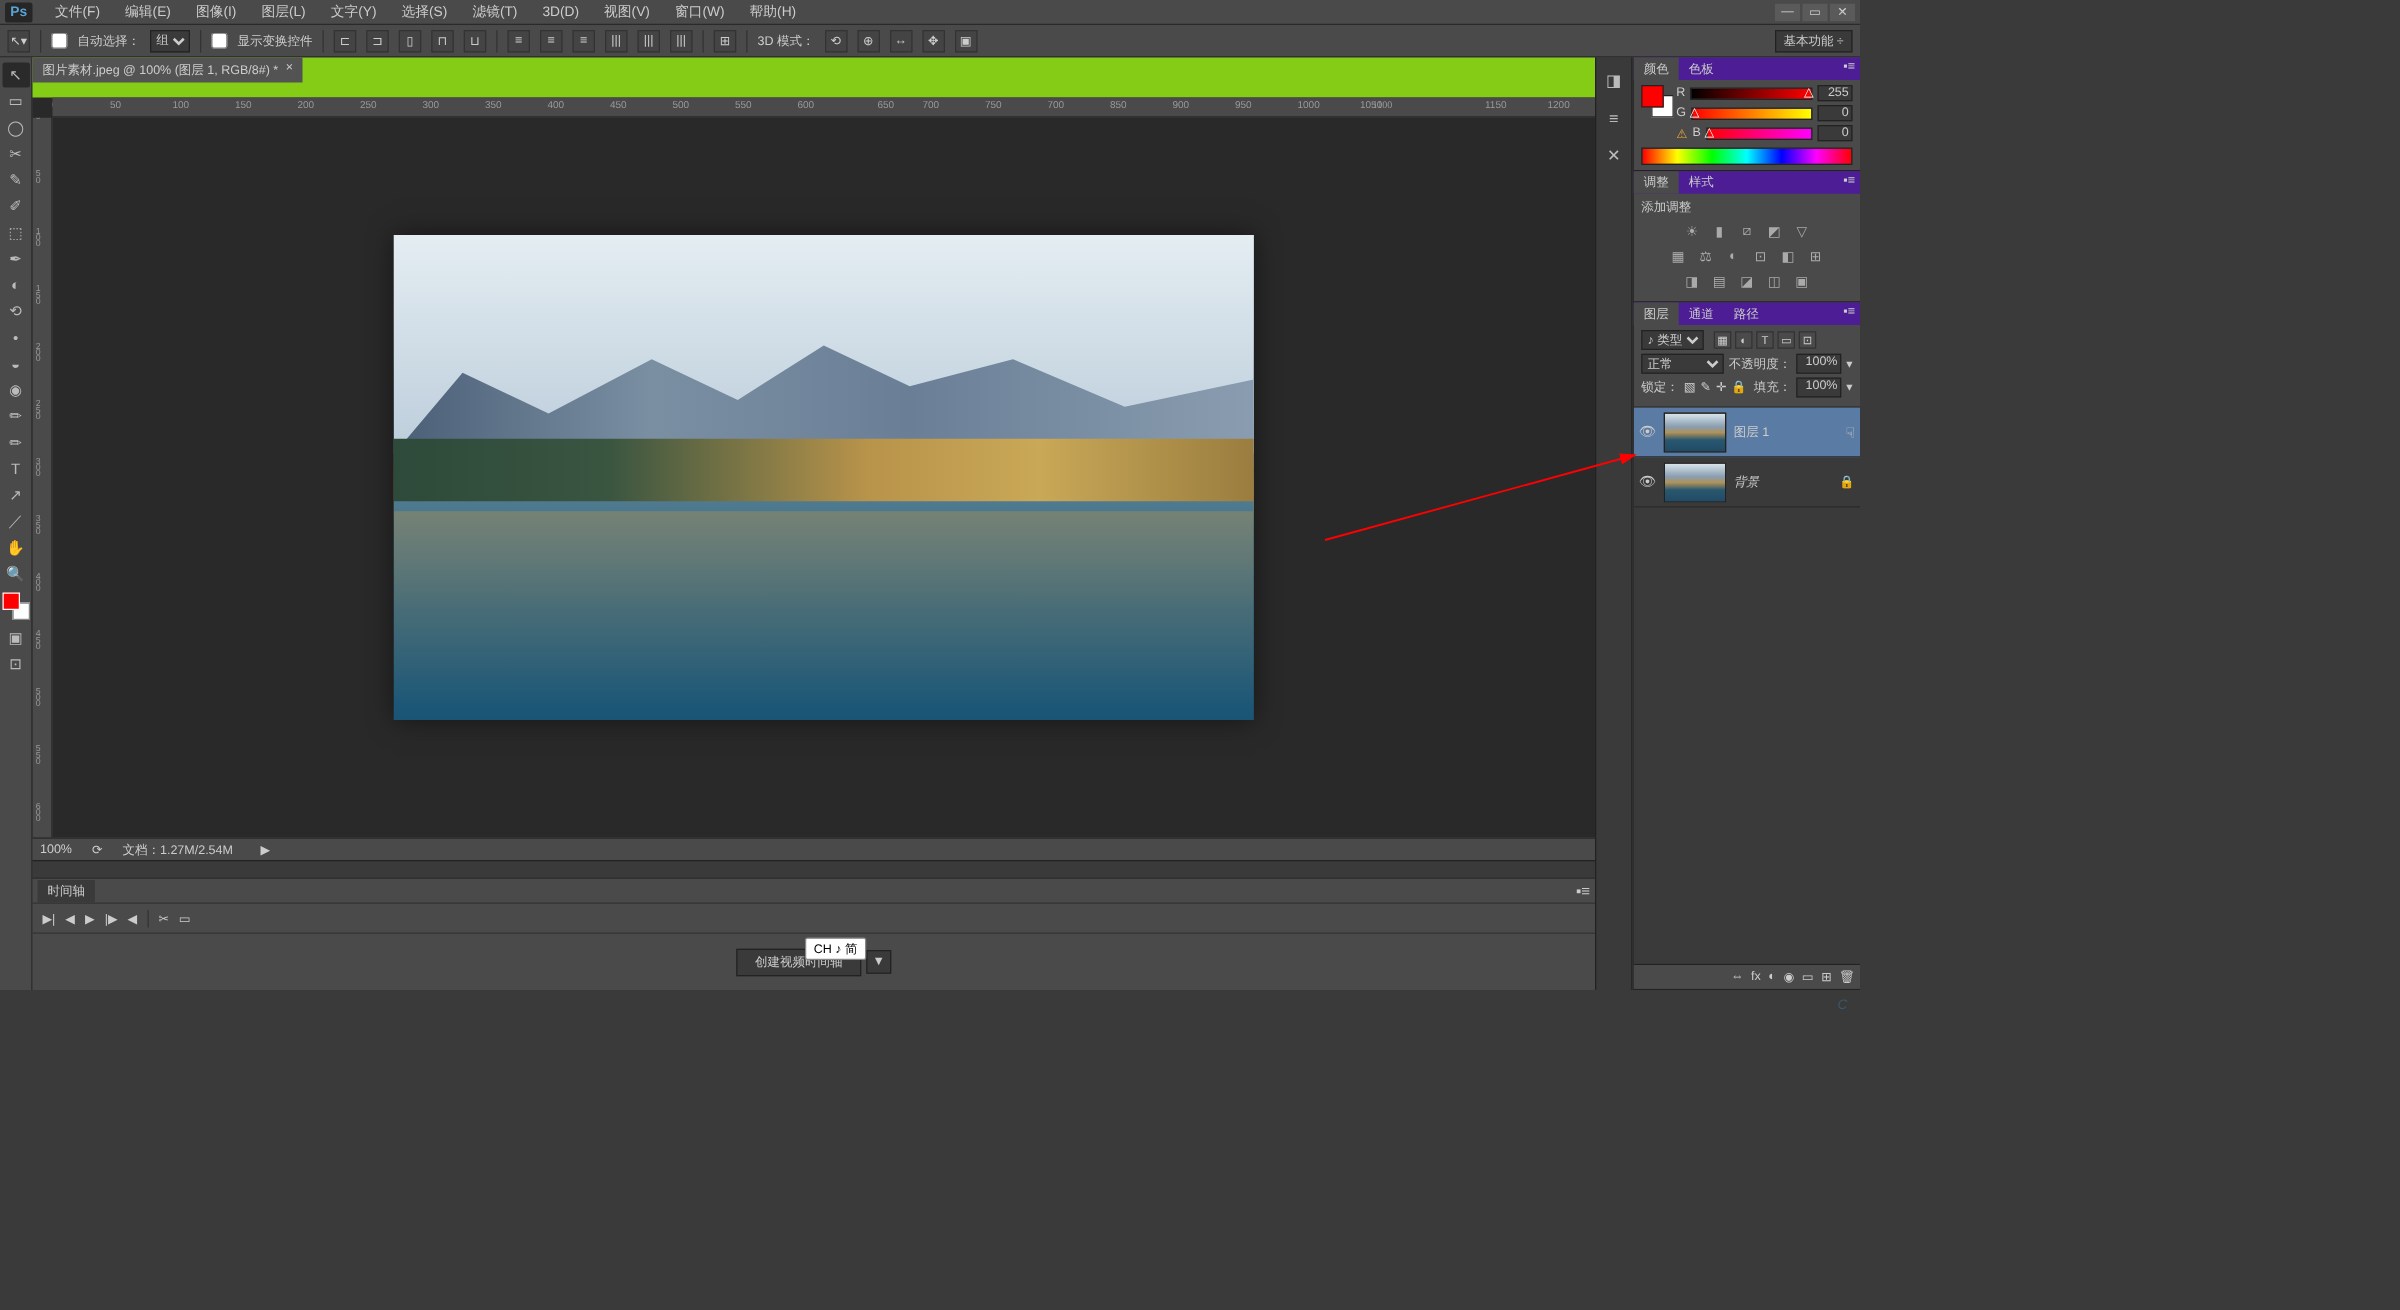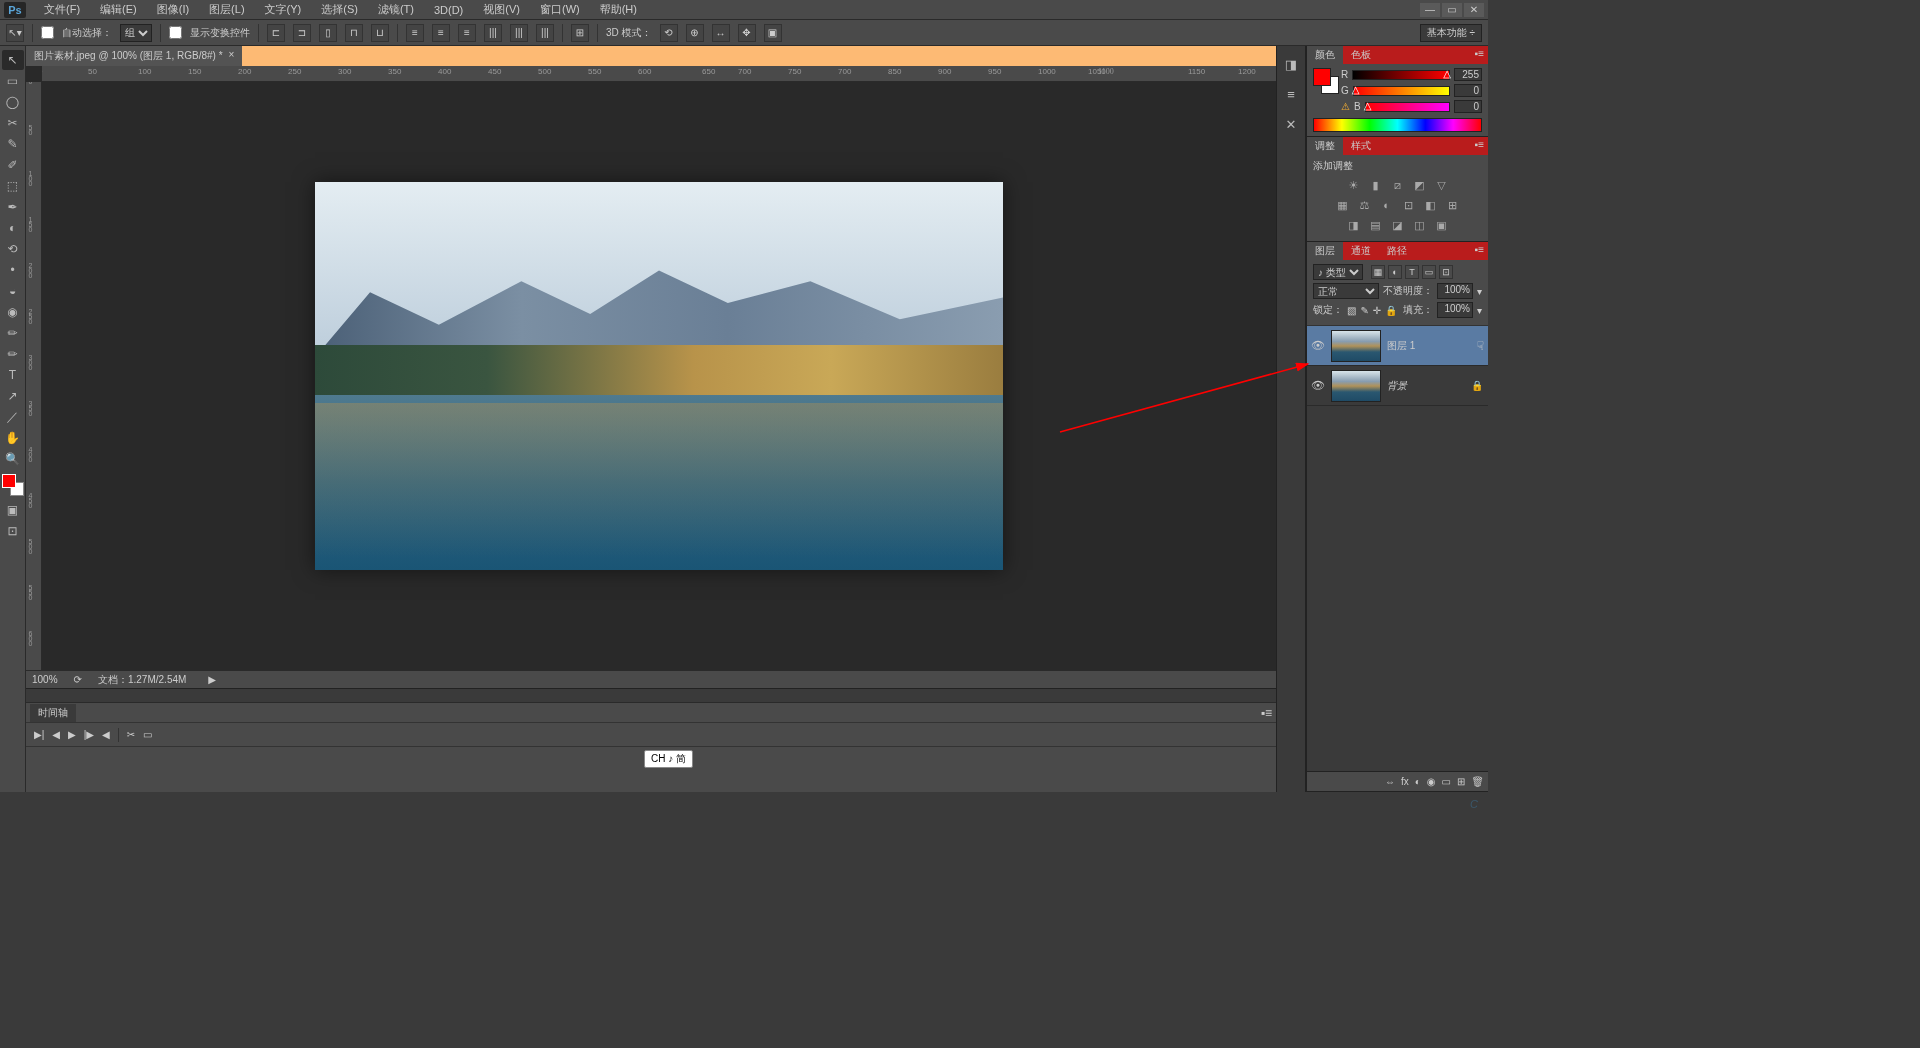--- a/index.html
+++ b/index.html
@@ -27,21 +27,21 @@
 
 .toolbox { width: 26px; background: #4a4a4a; border-right: 1px solid #2a2a2a; display: flex; flex-direction: column; padding-top: 4px; }
 .tool { width: 22px; height: 20px; margin: 0 auto 1px; display: flex; align-items: center; justify-content: center; font-size: 12px; color: #bbb; cursor: pointer; border-radius: 2px; }
 .tool.active { background: #2a2a2a; }
 .color-swatch { width: 22px; height: 22px; margin: 4px auto; position: relative; }
 .color-swatch .fg { position: absolute; width: 14px; height: 14px; background: #f00; border: 1px solid #fff; top: 0; left: 0; z-index: 2; }
 .color-swatch .bg { position: absolute; width: 14px; height: 14px; background: #fff; border: 1px solid #888; bottom: 0; right: 0; }
 
 
 .canvas-area { flex: 1; display: flex; flex-direction: column; background: #292929; position: relative; }
-.doc-tab { height: 20px; background: #fdba74; display: flex; align-items: flex-start; }
+.doc-tab { height: 32px; background: #84cc16; display: flex; align-items: flex-start; }
 .doc-tab .tab { background: #535353; padding: 3px 8px; font-size: 10px; display: flex; gap: 6px; }
 .doc-tab .tab .close { cursor: pointer; }
 .ruler-h { height: 16px; background: #4a4a4a; border-bottom: 1px solid #2a2a2a; margin-left: 16px; position: relative; overflow: hidden; font-size: 8px; color: #999; }
 .ruler-h span { position: absolute; top: 1px; }
 .ruler-v { width: 16px; background: #4a4a4a; border-right: 1px solid #2a2a2a; position: relative; overflow: hidden; font-size: 8px; color: #999; }
 .ruler-v span { position: absolute; left: 1px; writing-mode: vertical-lr; text-orientation: upright; letter-spacing: -2px; font-size: 7px; }
 .cv-body { flex: 1; display: flex; overflow: hidden; }
 .cv-scroll { flex: 1; display: flex; align-items: center; justify-content: center; background: #292929; }
 .art { width: 688px; height: 388px; background: linear-gradient(180deg,#d8e4ea 0%,#c5d4de 18%,#889db0 30%,#5d738a 43%,#b0925a 52%,#3b6a7d 60%,#2a5770 80%,#1f4b66 100%); box-shadow: 0 0 20px rgba(0,0,0,.5); position:relative; overflow:hidden;}
 .art .sky{position:absolute;top:0;left:0;right:0;height:45%;background:linear-gradient(180deg,#e4edf2,#bccddb);} 
@@ -63,21 +63,21 @@
 .timeline .tl-body { flex: 1; display: flex; align-items: center; justify-content: center; gap: 4px; }
 .timeline .tl-body .create-btn { background: #3a3a3a; border: 1px solid #222; padding: 3px 14px; font-size: 10px; }
 .timeline .ime-badge { position: absolute; left: 618px; bottom: 24px; background: #fff; color: #000; border: 1px solid #888; padding: 1px 6px; font-size: 10px; border-radius: 2px; }
 
 
 .dock-col { width: 30px; background: #3a3a3a; border-left: 1px solid #222; border-right: 1px solid #222; display: flex; flex-direction: column; padding-top: 8px; gap: 10px; align-items: center; }
 .dock-col .dock-icn { width: 20px; height: 20px; display: flex; align-items: center; justify-content: center; font-size: 13px; color: #bbb; }
 
 .panels { width: 182px; background: #4a4a4a; display: flex; flex-direction: column; border-left: 1px solid #222; }
 .panel { border-bottom: 1px solid #222; }
-.panel-tabs { height: 18px; display: flex; background: #b91c1c; font-size: 10px; }
+.panel-tabs { height: 18px; display: flex; background: #4c1d95; font-size: 10px; }
 .panel-tabs .ptab { padding: 2px 8px; }
 .panel-tabs .ptab.active { background: #4a4a4a; }
 .panel-tabs .pmenu { margin-left: auto; padding: 2px 4px; font-size: 10px; }
 
 .color-panel .body { padding: 4px 6px; }
 .color-panel .sw { width: 18px; height: 18px; border: 1px solid #222; position: relative; }
 .color-panel .slider-row { display: flex; align-items: center; gap: 4px; margin-bottom: 3px; font-size: 10px; }
 .color-panel .slider { flex: 1; height: 10px; border: 1px solid #222; }
 .color-panel .val { width: 28px; background: #3a3a3a; border: 1px solid #222; text-align: right; padding: 0 2px; font-size: 10px; }
 .spectrum { height: 14px; background: linear-gradient(90deg,#f00,#ff0,#0f0,#0ff,#00f,#f0f,#f00); border: 1px solid #222; margin-top: 2px; }
@@ -275,20 +275,24 @@
       </div>
       <div class="tl-controls">
         <span>▶|</span>
         <span>◀</span>
         <span>▶</span>
         <span>|▶</span>
         <span>◀</span>
         <span class="sep"></span>
         <span>✂</span>
         <span>▭</span>
+      </div>
+      <div class="tl-body">
+        <div class="create-btn">创建视频时间轴</div>
+        <div class="create-btn" style="padding:3px 4px;">▼</div>
       </div>
       <div class="ime-badge">CH ♪ 简</div>
     </div>
   </div>
 
   <div class="dock-col">
     <div class="dock-icn">◨</div>
     <div class="dock-icn">≡</div>
     <div class="dock-icn">✕</div>
   </div>

